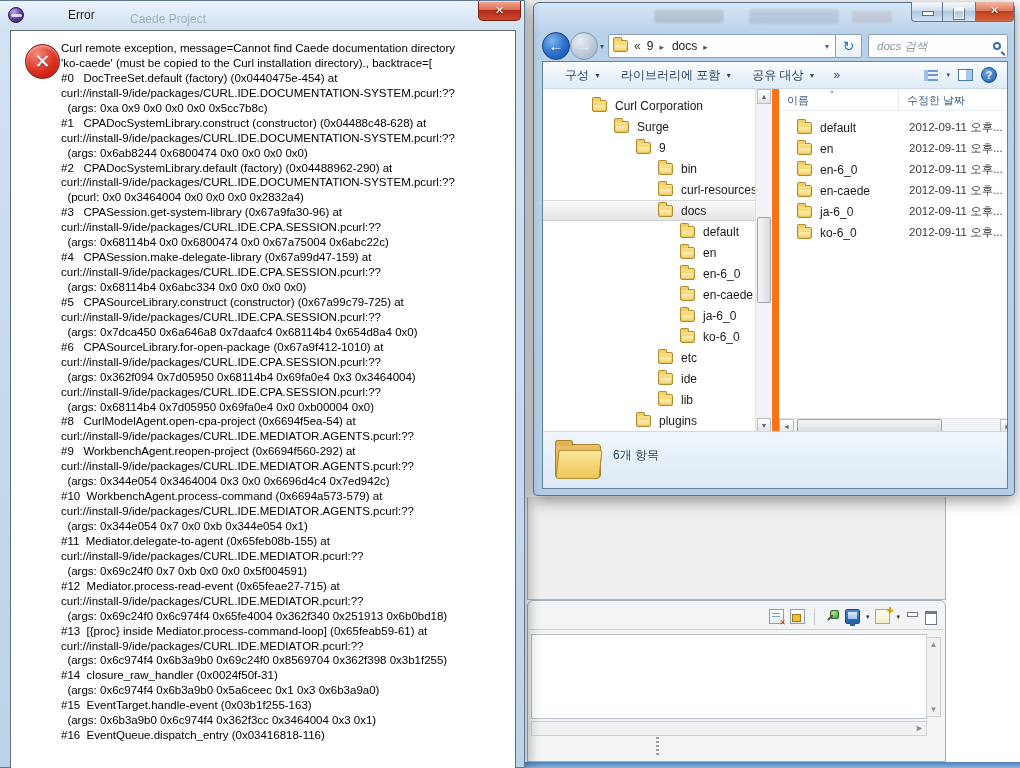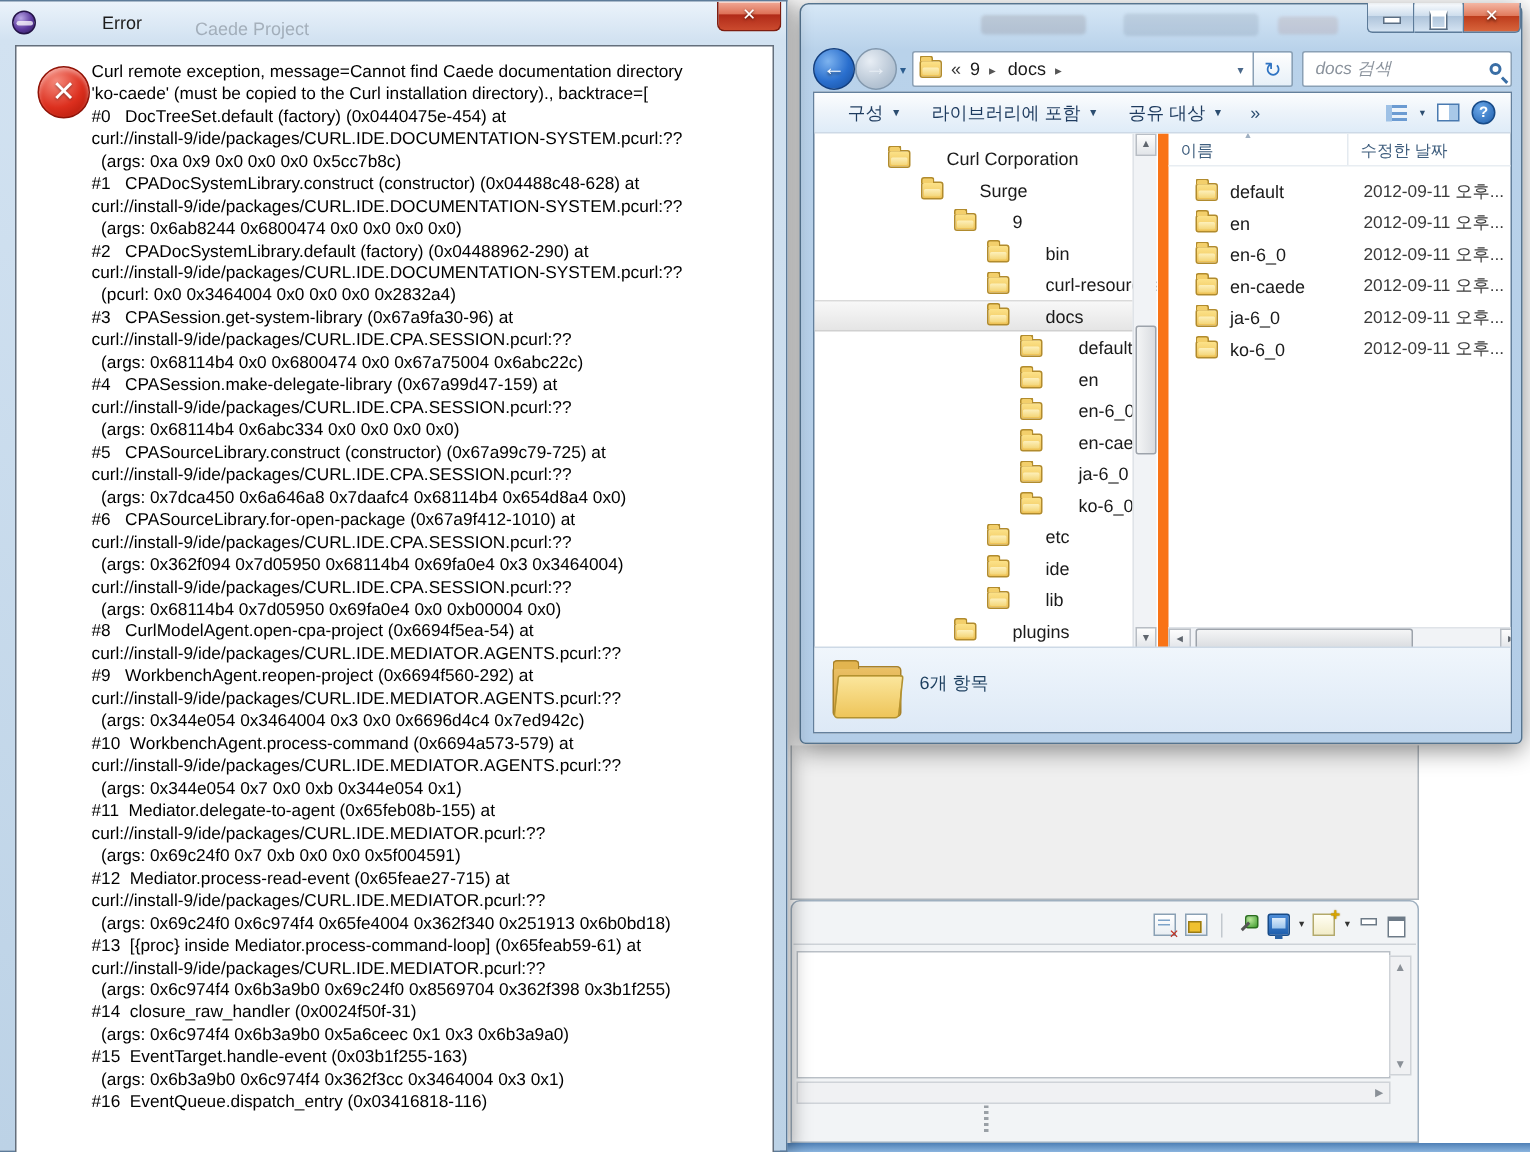--- a/index.html
+++ b/index.html
@@ -97,21 +97,21 @@
   .caret{font-size:7px;color:#2c4d70;}
   .cmd-overflow{padding:0 8px;color:#2c4d70;font-size:12px;}
   .cmd-right{margin-left:auto;display:flex;align-items:center;gap:8px;padding-right:10px;}
   .ic-views{width:14px;height:11px;background:repeating-linear-gradient(180deg,#6b9bd2 0 2px,transparent 2px 4.5px);border-left:4px solid #9ec1e6;}
   .ic-preview{width:15px;height:12px;border:1px solid #4a7ab0;background:linear-gradient(90deg,#fff 0 55%,#a8c8e8 55%);}
   .ic-help{width:16px;height:16px;border-radius:50%;background:radial-gradient(circle at 35% 30%,#6aa7e8,#1e5fae);
            border:1px solid #174a87;color:#fff;font-size:10px;font-weight:bold;text-align:center;line-height:16px;}
 
   .panes{position:absolute;left:0;top:27px;width:100%;height:344px;overflow:hidden;}
   .tree{position:absolute;left:0;top:0;width:228px;height:100%;padding-top:6px;overflow:hidden;}
-  .tree-row{height:21px;display:flex;align-items:center;gap:24px;font-size:12px;color:#1a1a1a;
+  .tree-row{height:21px;display:flex;align-items:center;gap:8px;font-size:12px;color:#1a1a1a;
             padding-left:calc(49px + var(--lvl,0)*22px);white-space:nowrap;}
   .tree-row.selected{background:linear-gradient(180deg,#f8f8f8,#e5e5e5);border-top:1px solid #dadada;border-bottom:1px solid #d0d0d0;}
   .fi{width:15px;height:12px;flex:none;position:relative;border:1px solid #b18b2d;border-radius:2px;
       background:linear-gradient(180deg,#fce289,#eec257);}
   .fi::before{content:"";position:absolute;left:-1px;top:-4px;width:7px;height:3px;background:#f3cf6b;border:1px solid #b18b2d;border-bottom:none;border-radius:2px 2px 0 0;}
   .fi::after{content:"";position:absolute;left:1px;bottom:1px;right:1px;height:5px;background:linear-gradient(180deg,#fdf0bb,#f4d679);border-radius:1px;}
   .vscroll{position:absolute;left:212px;top:0;width:16px;height:344px;background:#f1f3f6;border-left:1px solid #dfe3e8;}
   .vscroll .arr{position:absolute;left:1px;width:14px;height:15px;background:linear-gradient(180deg,#fdfdfd,#e2e5e9);
                 border:1px solid #b8bdc4;color:#60666e;font-size:7px;text-align:center;line-height:14px;}
   .vscroll .arr.up{top:0;} .vscroll .arr.dn{bottom:0;}

